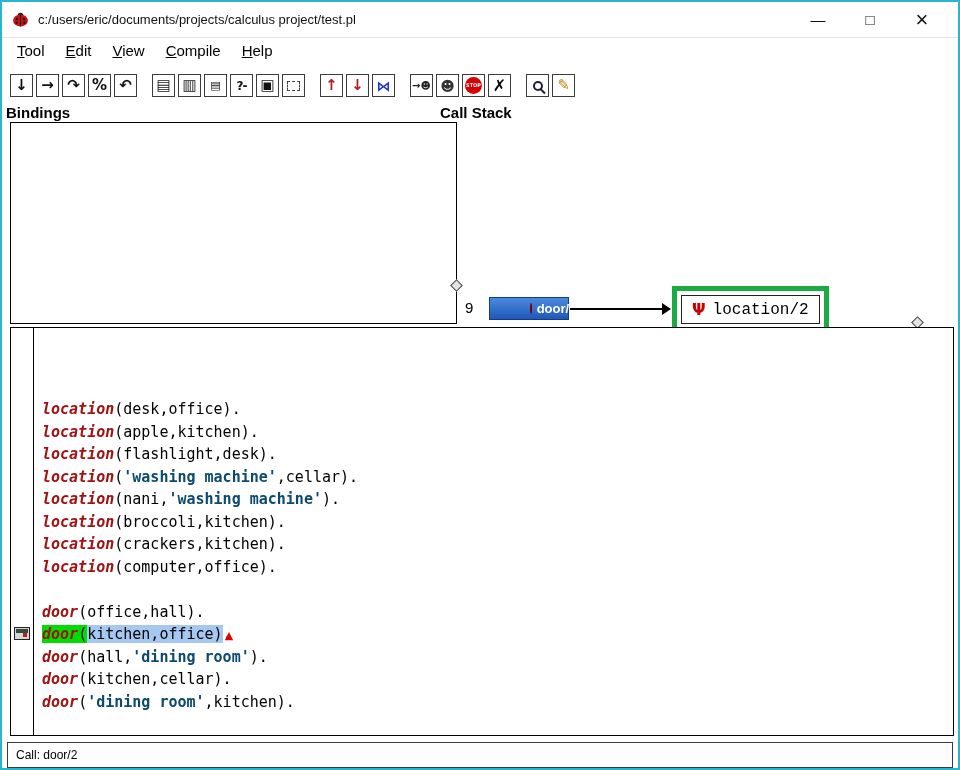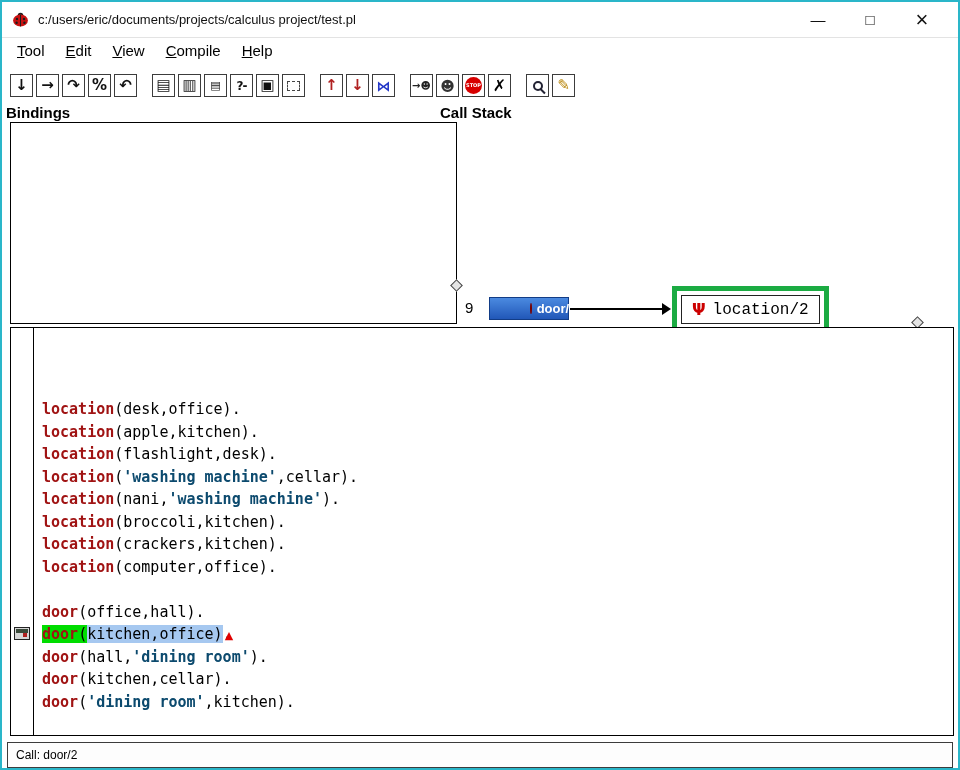--- a/index.html
+++ b/index.html
@@ -76,21 +76,21 @@
   .source-panel { position:absolute; left:8px; top:325px; width:944px; height:409px;
                   border:1px solid #000; background:#fff; display:flex; }
   .gutter { width:23px; border-right:1px solid #000; position:relative; }
   .gutter-marker { position:absolute; left:3px; width:16px; height:13px;
                    background:#d6d6d6; border:1px solid #222; }
   .gutter-marker::before { content:""; position:absolute; left:1px; top:1px; right:1px; height:4px; background:#3a4a3a; }
   .gutter-marker::after { content:""; position:absolute; right:2px; bottom:2px; width:4px; height:4px; background:#b02020; }
   .code-area { flex:1; padding:70px 0 0 8px; font-family:"DejaVu Sans Mono", monospace;
                font-size:15px; line-height:22.5px; overflow:hidden; }
   .code-line { height:22.5px; white-space:pre; }
-  .seg.pred { color:#a01313; font-weight:bold; }
+  .seg.pred { color:#a01313; font-weight:bold;font-style:italic; }
   .seg.atom { color:#0c4a6e; font-weight:bold; }
   .seg.plain { color:#000; }
   .seg.hl { background:#00dd00; }
   .seg.sel { background:#a6c8f0; }
   .seg.marker { color:#e00000; font-size:11px; margin-left:-7px; font-family:"DejaVu Sans", sans-serif; }
   
   .statusbar { position:absolute; left:5px; top:740px; width:946px; height:26px;
                border:1px solid #3c3c3c; background:#fdfdfd; display:flex; align-items:center;
                padding-left:8px; font-size:12px; }
 </style>

